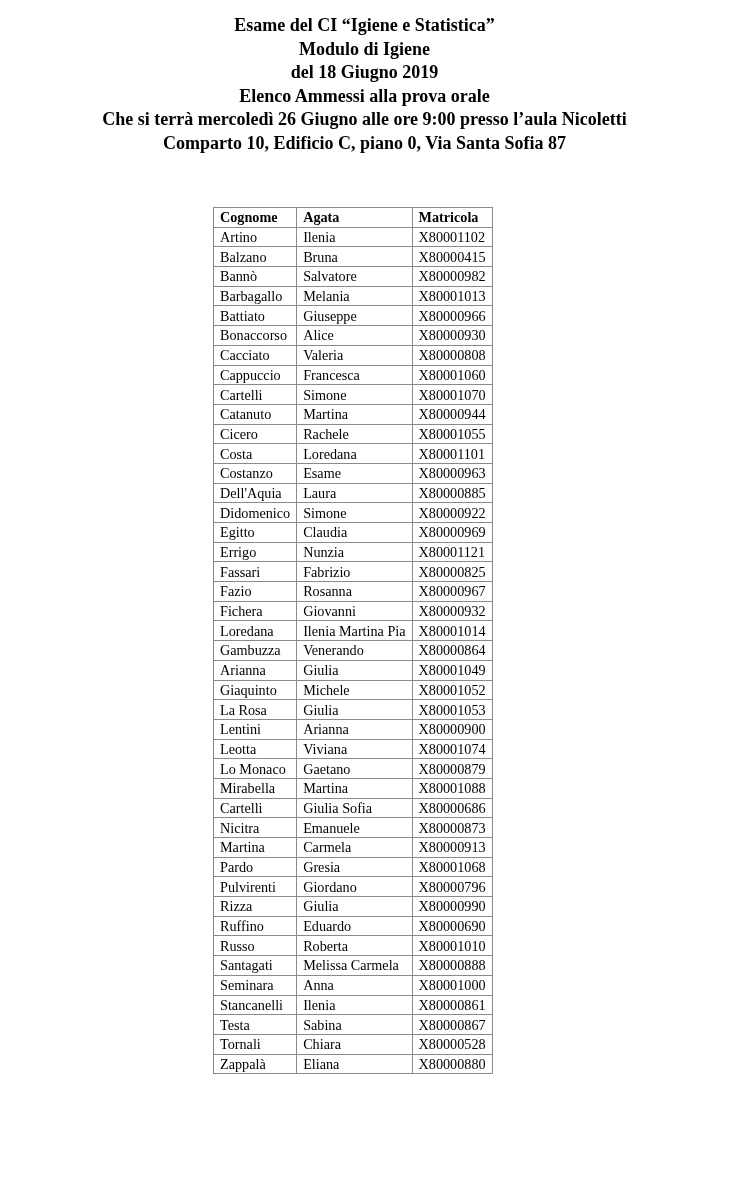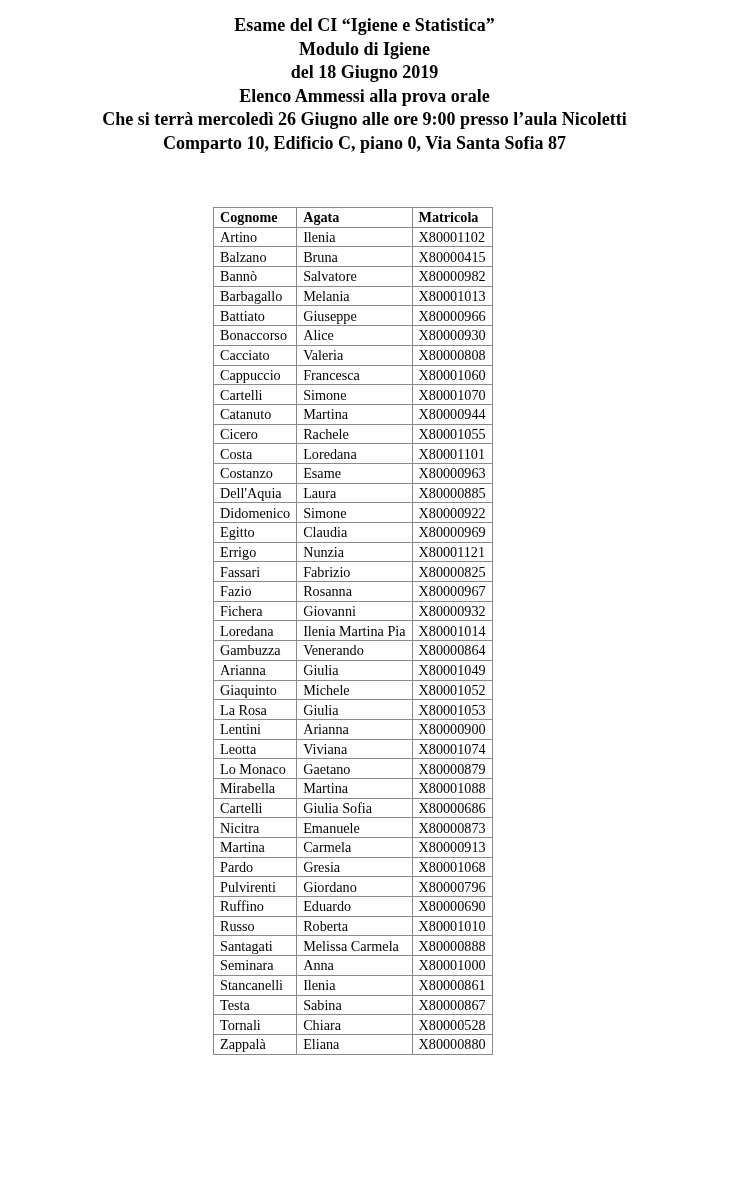--- a/index.html
+++ b/index.html
@@ -217,20 +217,25 @@
         <td>Pardo</td>
         <td>Gresia</td>
         <td>X80001068</td>
       </tr>
       <tr>
         <td>Pulvirenti</td>
         <td>Giordano</td>
         <td>X80000796</td>
       </tr>
       <tr>
+        <td>Rizza</td>
+        <td>Giulia</td>
+        <td>X80000990</td>
+      </tr>
+      <tr>
         <td>Ruffino</td>
         <td>Eduardo</td>
         <td>X80000690</td>
       </tr>
       <tr>
         <td>Russo</td>
         <td>Roberta</td>
         <td>X80001010</td>
       </tr>
       <tr>

